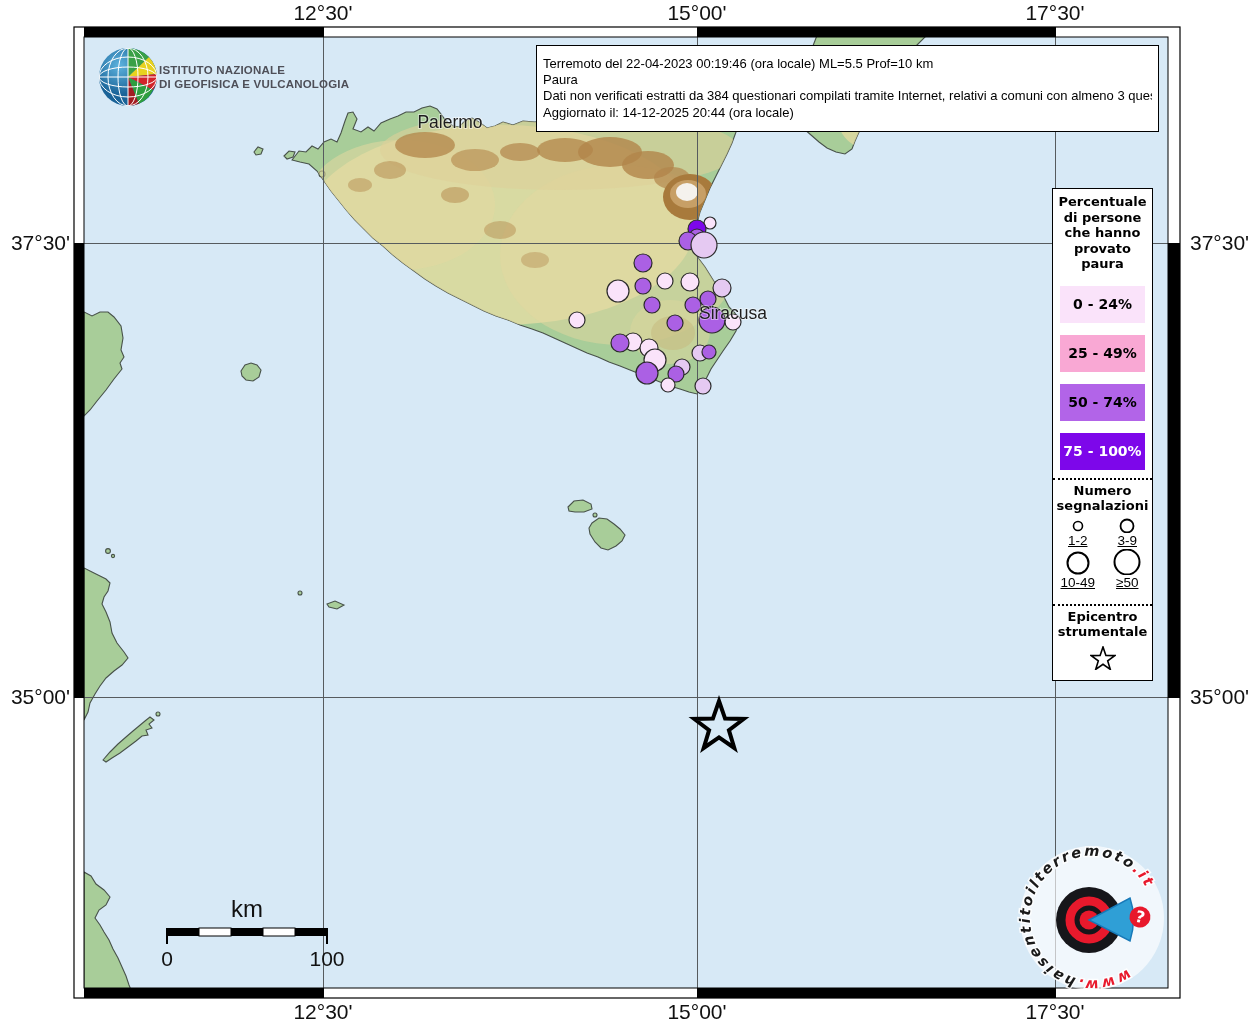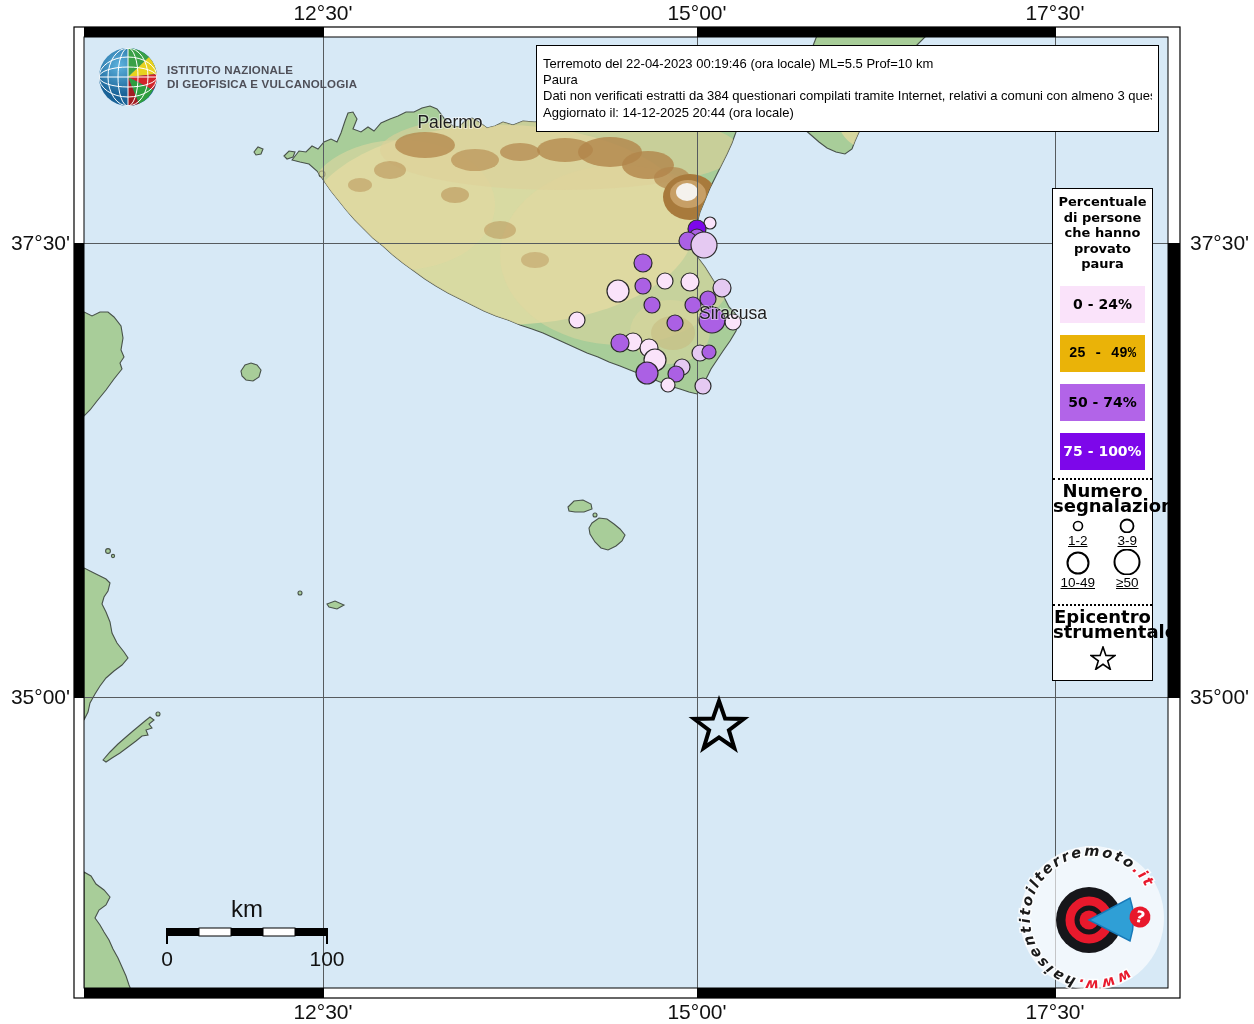--- a/index.html
+++ b/index.html
@@ -9,31 +9,31 @@
   .axis-label{position:absolute;font-size:21px;color:#111;white-space:nowrap;}
   .axis-top,.axis-bottom{transform:translateX(-50%);}
   .axis-left{text-align:right;width:70px;left:0;transform:translateY(-50%);}
   .axis-right{left:1190px;transform:translateY(-50%);}
   
   #title-box{position:absolute;left:536px;top:45px;width:609px;background:#fff;
     border:1.3px solid #000;padding:10px 6px;font-size:13px;line-height:16.2px;color:#000;}
   #title-box div{white-space:nowrap;overflow:hidden;}
   
   #ingv-logo{position:absolute;left:97px;top:46px;display:flex;align-items:center;}
-  #ingv-text{margin-left:8px;font-weight:bold;font-size:11.5px;line-height:14px;
+  #ingv-text{margin-left:0;font-weight:bold;font-size:11.5px;line-height:14px;
     color:#4e4f58;letter-spacing:.2px;}
   
   #legend{position:absolute;left:1052px;top:188px;width:99px;background:#fff;
     border:1.6px solid #000;font-family:"DejaVu Sans",sans-serif;color:#000;}
   #legend .lg-title{font-weight:bold;font-size:13px;line-height:15.5px;text-align:center;
     padding:5px 2px 2px 2px;}
   .legend-swatch{width:85px;height:37px;margin:12px auto 0 auto;display:flex;
     align-items:center;justify-content:center;font-weight:bold;font-size:14px;}
   #legend .sect{border-top:2px dotted #000;margin-top:8px;}
-  #legend .lg-sub{font-weight:bold;font-size:18px;line-height:15.5px;text-align:center;padding-top:3px;}
+  #legend .lg-sub{font-weight:bold;font-size:13px;line-height:15.5px;text-align:center;padding-top:3px;}
   .circ-grid{display:grid;grid-template-columns:1fr 1fr;justify-items:center;
     font-family:"Liberation Sans",sans-serif;font-size:13.5px;row-gap:1px;padding:3px 0 6px 0;}
   .circ-cell{display:flex;flex-direction:column;align-items:center;text-decoration:underline;}
   .star-wrap{display:flex;justify-content:center;padding:6px 0 10px 0;}
   
   #watermark{position:absolute;left:1016px;top:841px;}
 </style>
 </head>
 <body>
 
@@ -251,21 +251,21 @@
   <div id="title-box">
     <div>Terremoto del 22-04-2023 00:19:46 (ora locale) ML=5.5 Prof=10 km</div>
     <div>Paura</div>
     <div>Dati non verificati estratti da 384 questionari compilati tramite Internet, relativi a comuni con almeno 3 questionari.</div>
     <div>Aggiornato il: 14-12-2025 20:44 (ora locale)</div>
   </div>
 
   <div id="legend">
     <div class="lg-title">Percentuale di persone che hanno provato paura</div>
     <div class="legend-swatch" style="background: rgb(250, 227, 250); color: rgb(0, 0, 0);">0 - 24%</div>
-    <div class="legend-swatch" style="background: #eab308; color: rgb(0, 0, 0); font-family: Liberation Mono, monospace;">25 - 49%</div>
+    <div class="legend-swatch" style="background: #f9a8d4; color: rgb(0, 0, 0);">25 - 49%</div>
     <div class="legend-swatch" style="background: rgb(178, 100, 232); color: rgb(0, 0, 0);">50 - 74%</div>
     <div class="legend-swatch" style="background: rgb(125, 7, 234); color: rgb(255, 255, 255);">75 - 100%</div>
     <div class="sect lg-sub">Numero segnalazioni</div>
     <div class="circ-grid">
       <div class="circ-cell">
         <svg width="22" height="16" viewBox="0 0 22 16">
           <circle cx="11" cy="9" r="4.5" fill="#fff" stroke="#000" stroke-width="1.6"></circle>
           </svg>
         <span>1-2</span>
       </div>

